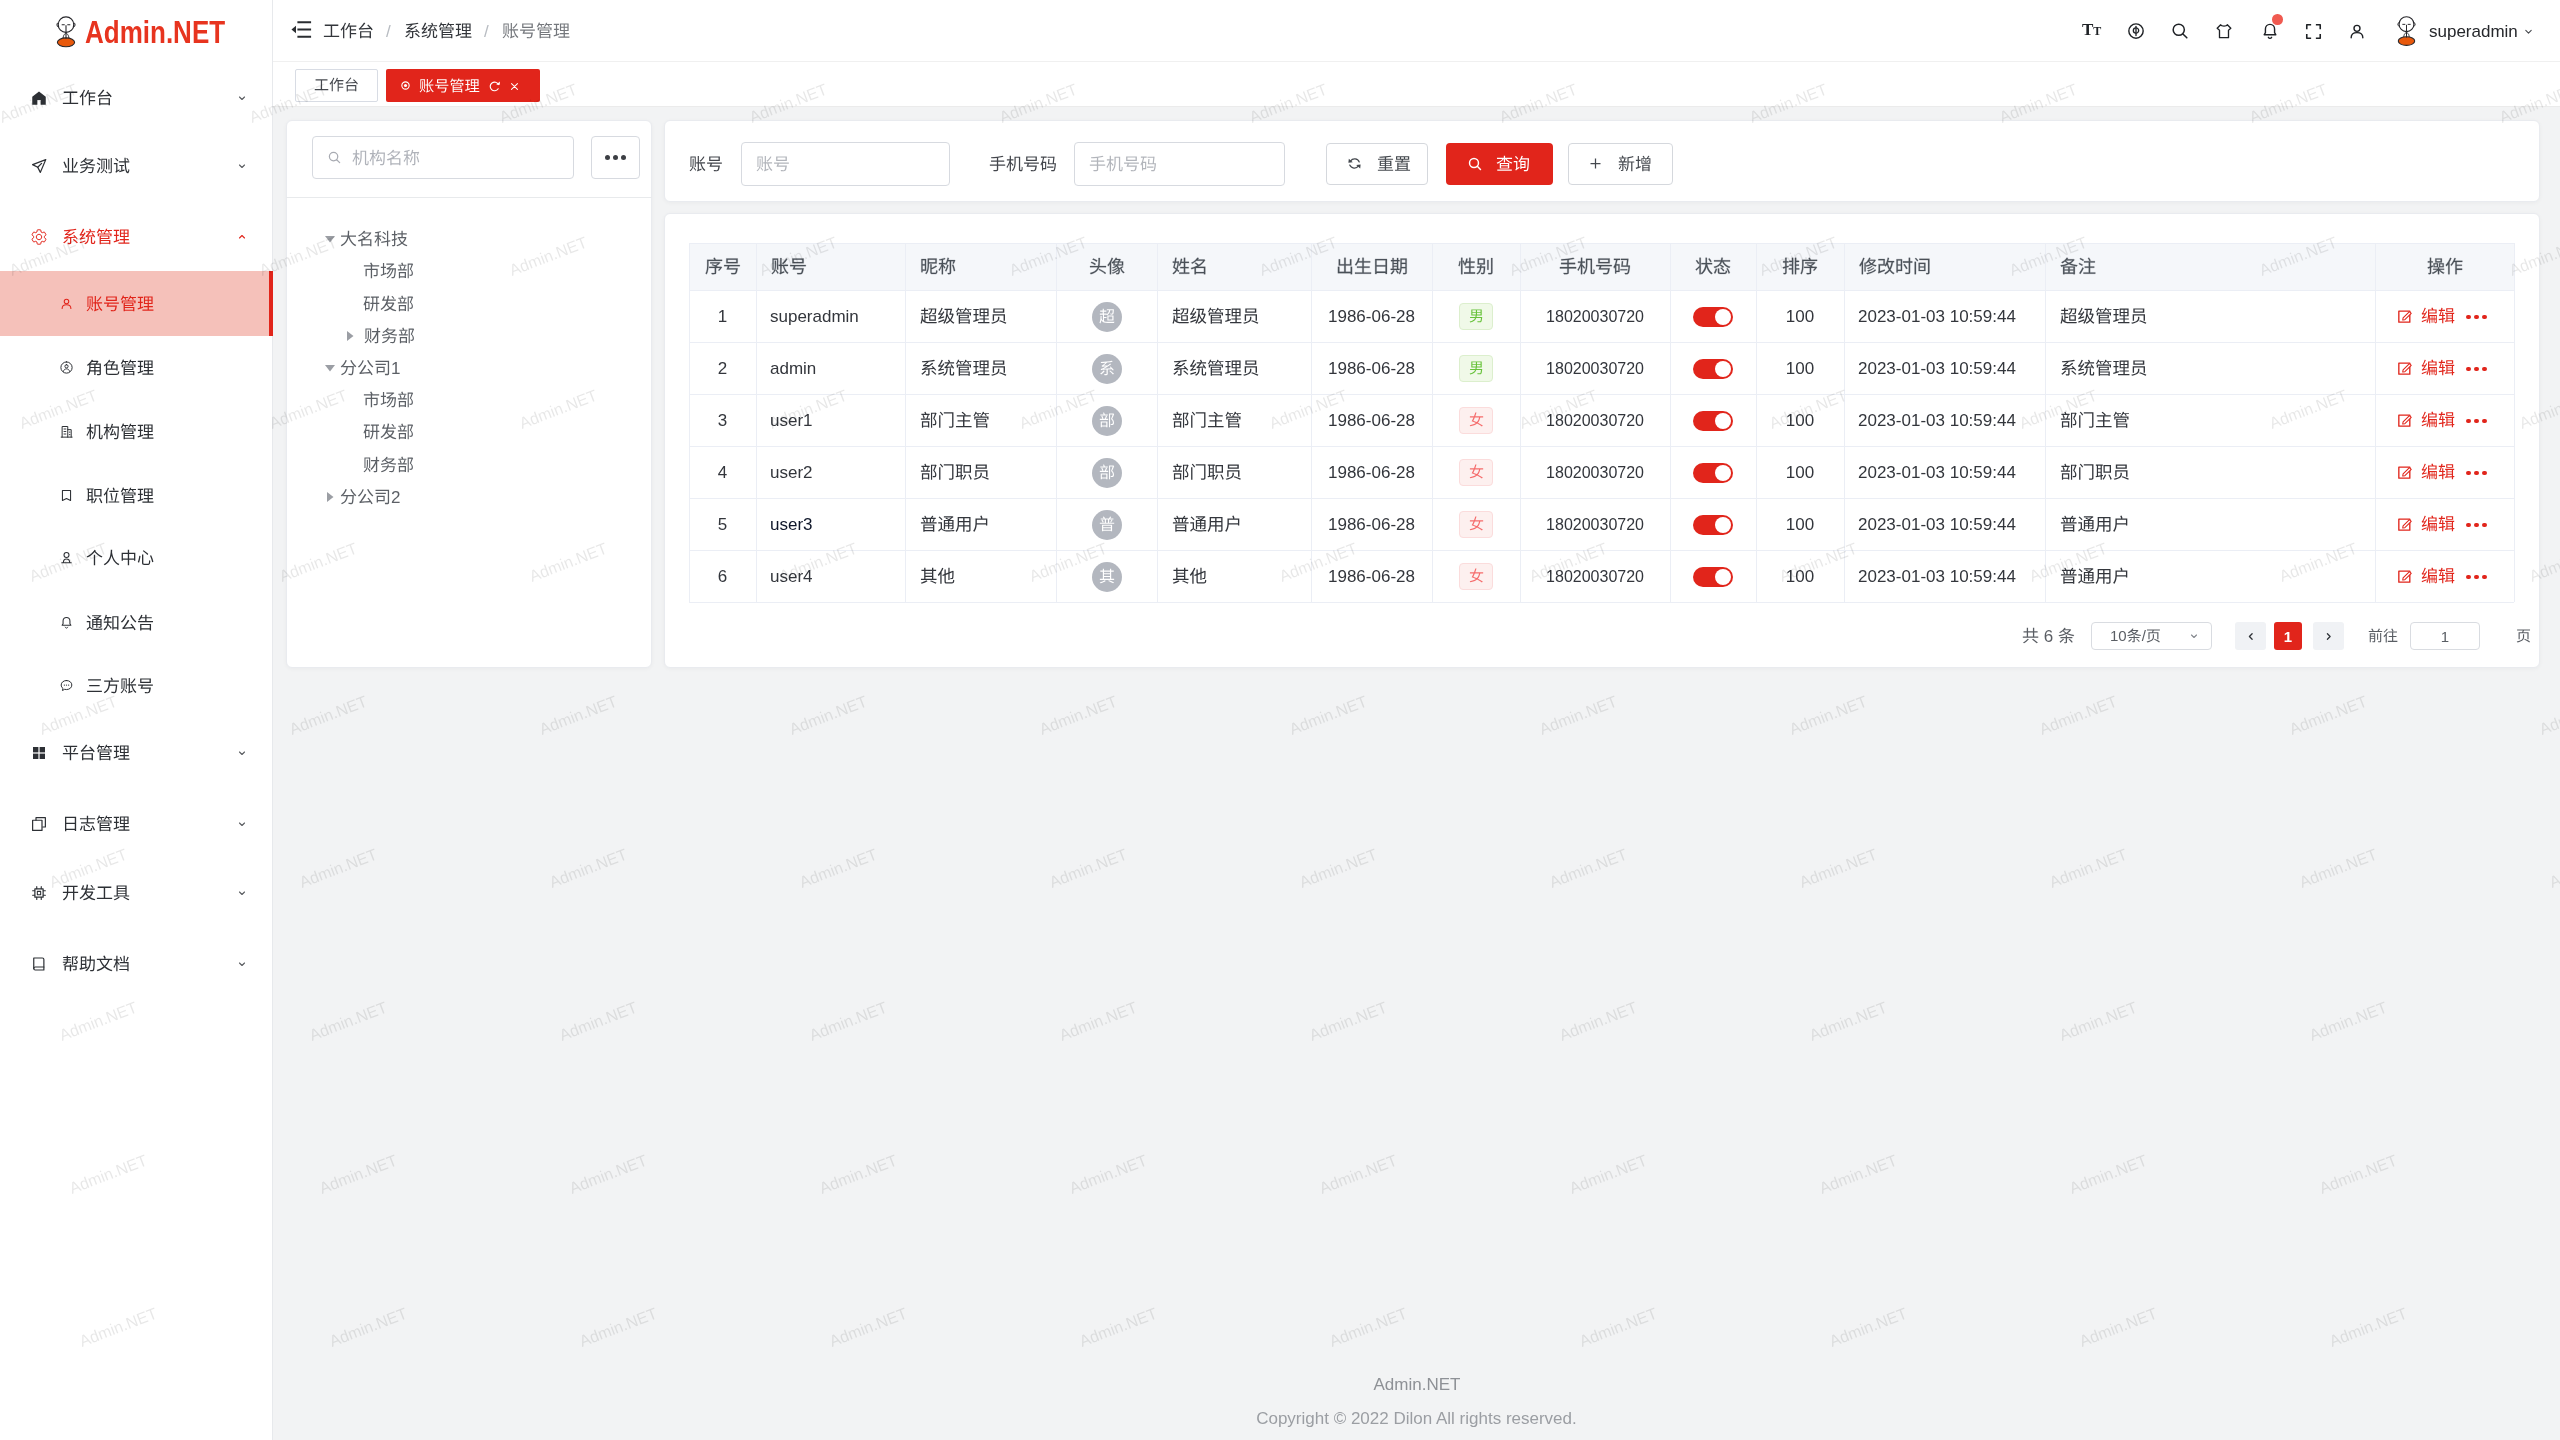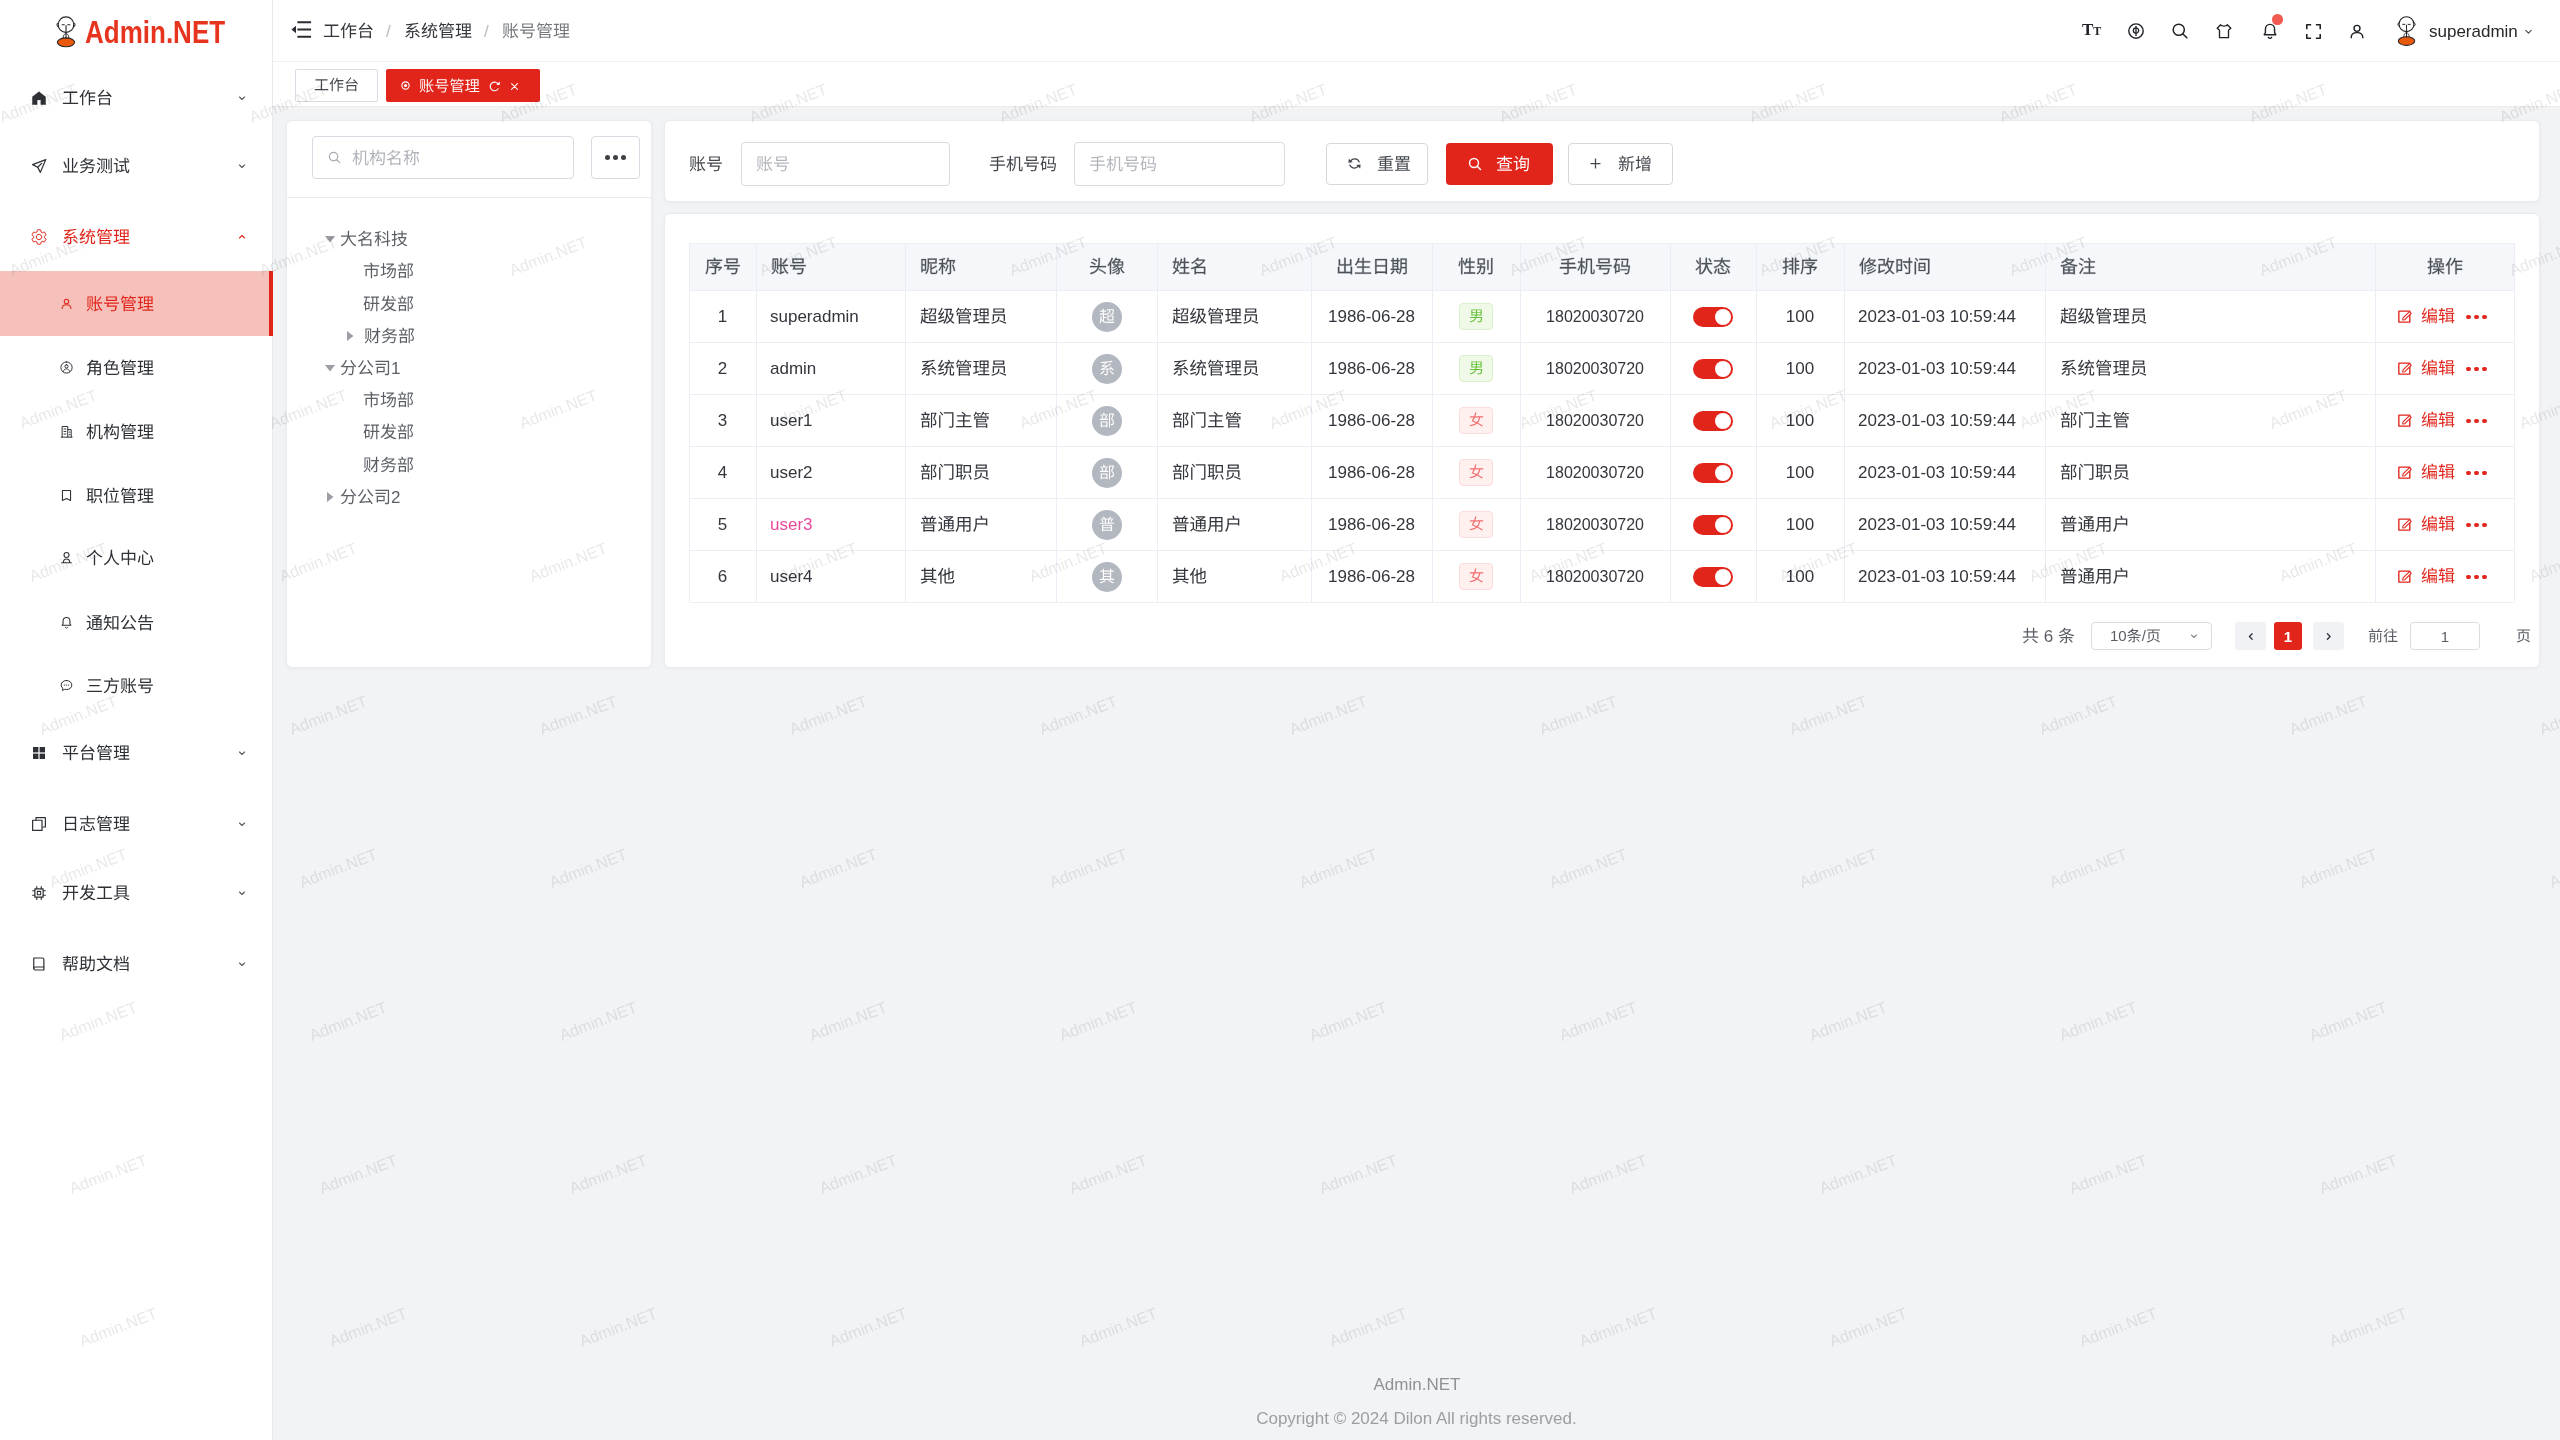--- a/index.html
+++ b/index.html
@@ -957,21 +957,21 @@
         <use href="#g8f91" x="1000"></use>
       </g>
     </svg>
   </div>
 <div class="a" style="left:2466px;top:470.5px;width:21px;height:5px;display:flex;justify-content:space-between">
     <i style="width:4.6px;height:4.6px;border-radius:50%;background:#e1251b"></i>
     <i style="width:4.6px;height:4.6px;border-radius:50%;background:#e1251b"></i>
     <i style="width:4.6px;height:4.6px;border-radius:50%;background:#e1251b"></i>
   </div>
 <div class="a" style="left:717.8px;top:514.0px;width:15.5px;height:21px;line-height:21px;font-size:17px;color:#33363c; white-space:nowrap">5</div>
-<div class="a" style="left:770.0px;top:514.0px;width:48.5px;height:21px;line-height:21px;font-size:17px;color:#ec4899; white-space:nowrap">user3</div>
+<div class="a" style="left:770.0px;top:514.0px;width:48.5px;height:21px;line-height:21px;font-size:17px;color:#0f172a; white-space:nowrap">user3</div>
 <div class="a" style="left:920.0px;top:515.0px;">
     <svg class="zt" width="70.0" height="17" style="width:70.0px;height:17px">
       <g fill="#33363c" transform="translate(0,15.40) scale(0.017500)">
         <use href="#g666e" x="0"></use>
         <use href="#g901a" x="1000"></use>
         <use href="#g7528" x="2000"></use>
         <use href="#g6237" x="3000"></use>
       </g>
     </svg>
   </div>
@@ -1145,21 +1145,21 @@
 <div class="a" style="left:2410px;top:622px;width:70px;height:28px;background:#fff;border:1px solid #d9dce1;border-radius:4px"></div>
 <div class="a" style="left:2440.8px;top:626.7px;width:14.3px;height:19px;line-height:19px;font-size:15px;color:#5a5e64; white-space:nowrap">1</div>
 <div class="a" style="left:2516.0px;top:627.9px;">
     <svg class="zt" width="15.0" height="15" style="width:15.0px;height:15px">
       <g fill="#5a5e64" transform="translate(0,13.20) scale(0.015000)">
         <use href="#g9875" x="0"></use>
       </g>
     </svg>
   </div>
 <div class="a" style="left:1373.5px;top:1373.5px;width:92.9px;height:21px;line-height:21px;font-size:17px;color:#8e9196; white-space:nowrap">Admin.NET</div>
-<div class="a" style="left:1256.2px;top:1407.5px;width:327.5px;height:21px;line-height:21px;font-size:17px;color:#9b9ea3; white-space:nowrap">Copyright © 2024 Dilon All rights reserved.</div>
+<div class="a" style="left:1256.2px;top:1407.5px;width:327.5px;height:21px;line-height:21px;font-size:17px;color:#9b9ea3; white-space:nowrap">Copyright © 2022 Dilon All rights reserved.</div>
 <svg class="a" style="left:0;top:0;pointer-events:none;z-index:50" width="2560" height="1440" viewBox="0 0 2560 1440">
     <g fill="rgba(0,0,0,0.095)" font-family="Liberation Sans,sans-serif" font-size="16">
       <text transform="translate(2 123) rotate(-21)">Admin.NET</text>
       <text transform="translate(252 123) rotate(-21)">Admin.NET</text>
       <text transform="translate(502 123) rotate(-21)">Admin.NET</text>
       <text transform="translate(752 123) rotate(-21)">Admin.NET</text>
       <text transform="translate(1002 123) rotate(-21)">Admin.NET</text>
       <text transform="translate(1252 123) rotate(-21)">Admin.NET</text>
       <text transform="translate(1502 123) rotate(-21)">Admin.NET</text>
       <text transform="translate(1752 123) rotate(-21)">Admin.NET</text>

